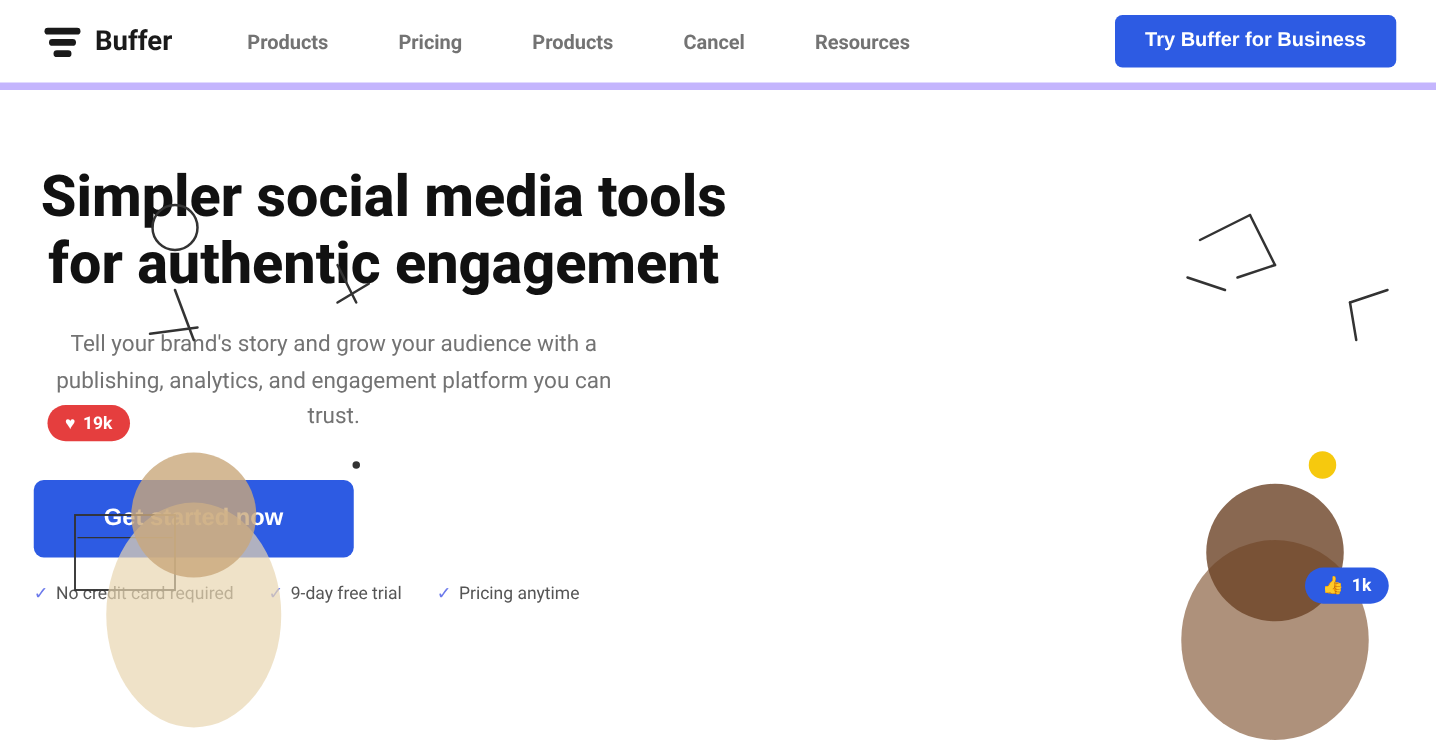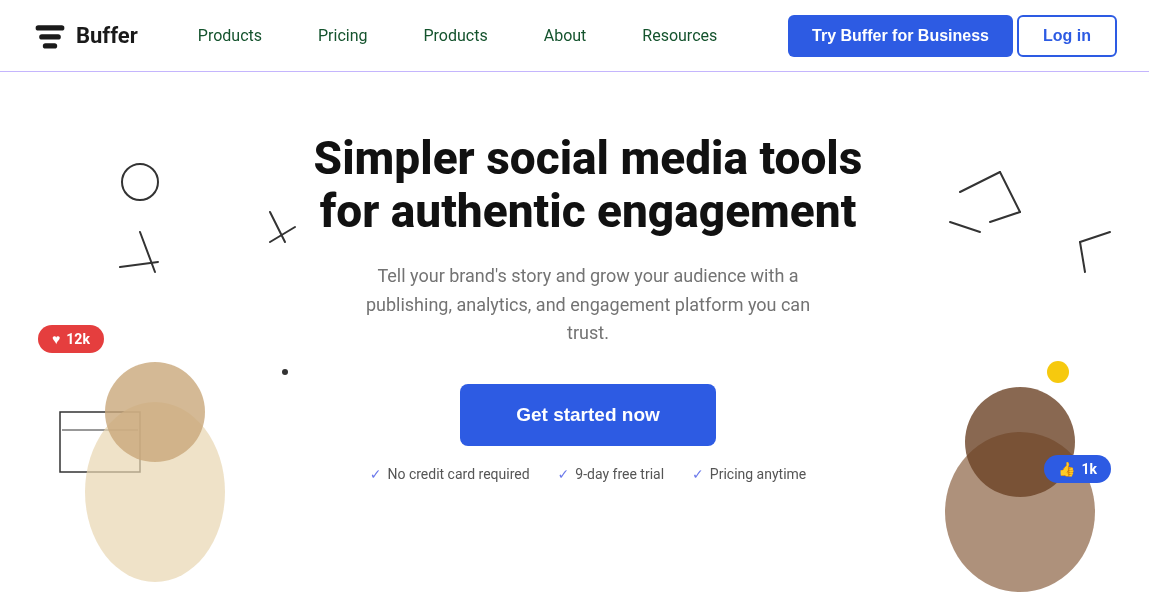--- a/index.html
+++ b/index.html
@@ -4,21 +4,21 @@
   <style>
     * { margin: 0; padding: 0; box-sizing: border-box; }
     body { font-family: -apple-system, BlinkMacSystemFont, 'Segoe UI', Roboto, sans-serif; background: #fff; overflow-x: hidden; width: 1149px; height: 593px; }
 
     
     nav {
       display: flex;
       align-items: center;
       padding: 0 32px;
       height: 72px;
-      border-bottom: 1px solid #c4b5fd;
+      border-bottom: 6px solid #c4b5fd;
       position: relative;
       z-index: 10;
       background: #fff;
     }
     .nav-logo {
       display: flex;
       align-items: center;
       gap: 8px;
       margin-right: 32px;
       text-decoration: none;
@@ -33,30 +33,31 @@
       color: #1a1a1a;
     }
     .nav-links {
       display: flex;
       align-items: center;
       gap: 0;
       flex: 1;
     }
     .nav-link {
       font-size: 16px;
-      color: #14532d;
+      color: #737373;
       text-decoration: none;
       padding: 0 28px;
-      font-weight: 400;
+      font-weight: 700;
       cursor: pointer;
     }
     .nav-actions {
       display: flex;
-      align-items: flex-end;
+      align-items: flex-start;
       gap: 4px;
+      flex-direction: column;
     }
     .btn-try {
       background: #2D5BE3;
       color: #fff;
       border: none;
       border-radius: 6px;
       padding: 12px 24px;
       font-size: 16px;
       font-weight: 600;
       cursor: pointer;
@@ -70,21 +71,21 @@
       font-size: 16px;
       font-weight: 600;
       cursor: pointer;
     }
 
     
     .hero {
       position: relative;
       display: flex;
       flex-direction: column;
-      align-items: center;
+      align-items: flex-start;
       text-align: center;
       padding-top: 60px;
       overflow: hidden;
       height: calc(593px - 72px);
       padding-left: 27px;
     }
     .hero-title {
       font-size: 46px;
       font-weight: 800;
       color: #111;
@@ -185,27 +186,26 @@
       <rect x="8" y="18" width="24" height="6" rx="3" fill="#1a1a1a"></rect>
       <rect x="12" y="28" width="16" height="6" rx="3" fill="#1a1a1a"></rect>
     </svg>
     <span class="nav-logo-text">Buffer</span>
   </a>
 
   <div class="nav-links">
     <a class="nav-link" href="#">Products</a>
     <a class="nav-link" href="#">Pricing</a>
     <a class="nav-link" href="#">Products</a>
-    <a class="nav-link" href="#">About</a>
+    <a class="nav-link" href="#">Cancel</a>
     <a class="nav-link" href="#">Resources</a>
   </div>
 
   <div class="nav-actions">
     <button class="btn-try">Try Buffer for Business</button>
-    <button class="btn-login">Log in</button>
   </div>
 </nav>
 
 <section class="hero">
 
   <svg class="sketch-container" viewBox="0 0 1149 521" preserveAspectRatio="none" xmlns="http://www.w3.org/2000/svg">
 
     <line x1="140" y1="160" x2="155" y2="200" stroke="#333" stroke-width="2" stroke-linecap="round"></line>
     <line x1="120" y1="195" x2="158" y2="190" stroke="#333" stroke-width="2" stroke-linecap="round"></line>
     <line x1="270" y1="140" x2="285" y2="170" stroke="#333" stroke-width="2" stroke-linecap="round"></line>
@@ -246,21 +246,21 @@
       <span>9-day free trial</span>
     </div>
     <div class="hero-check">
       <span class="check-icon">✓</span>
       <span>Pricing anytime</span>
     </div>
   </div>
 
   <div class="like-badge">
     <span>♥</span>
-    <span>12k</span>
+    <span>19k</span>
   </div>
 
   <div class="like-badge-blue">
     <span>👍</span>
     <span>1k</span>
   </div>
 
   <div class="yellow-dot"></div>
 
 </section>

